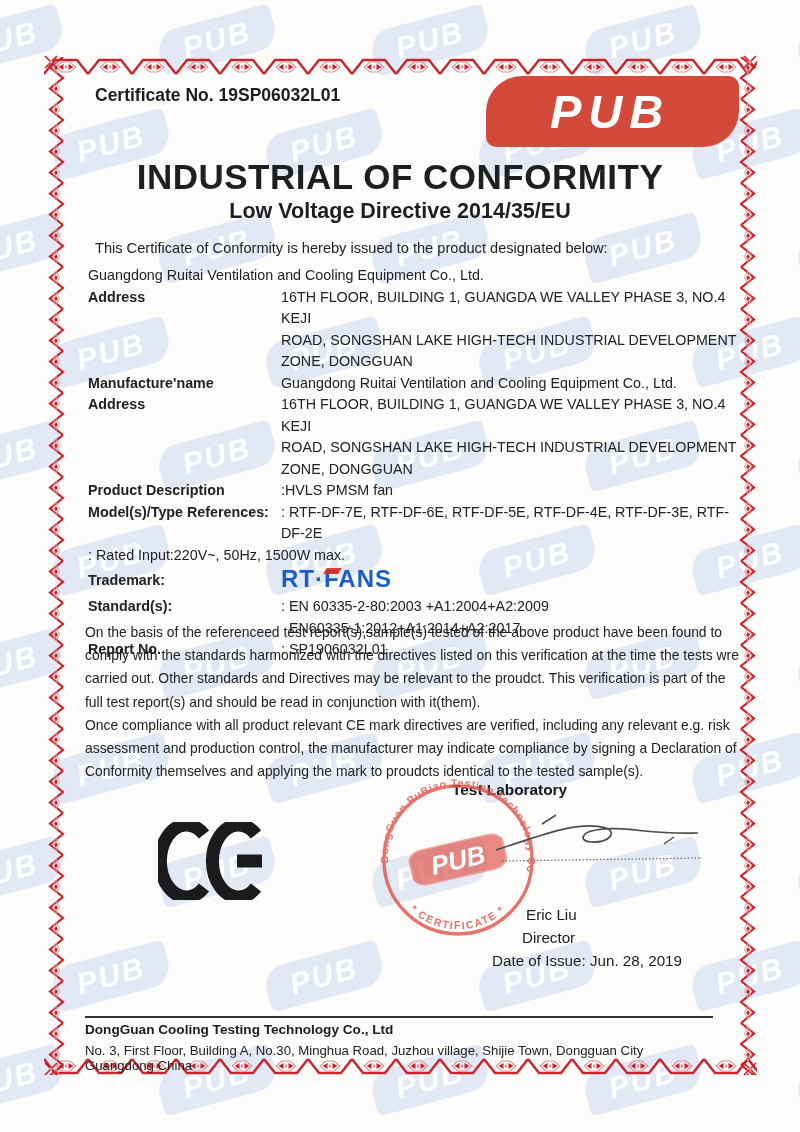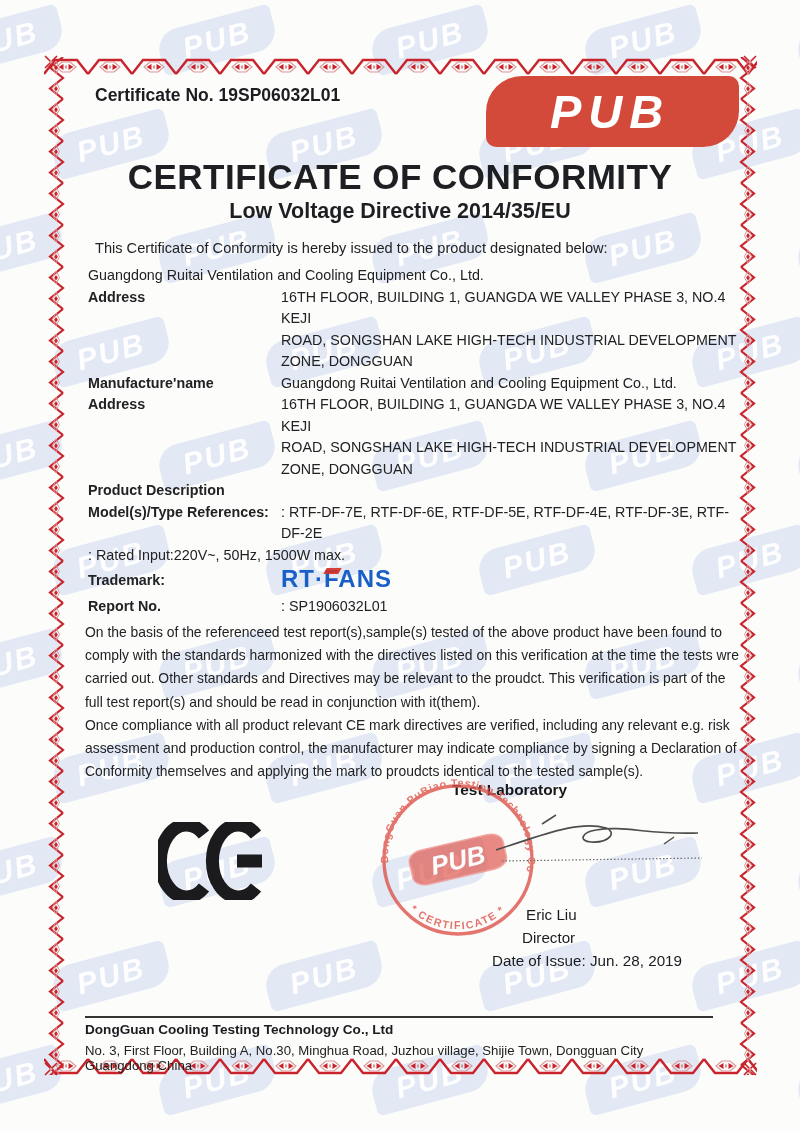--- a/index.html
+++ b/index.html
@@ -189,21 +189,21 @@
   </svg>
 
   <div class="content">
 
     <div class="cert-no">Certificate No. 19SP06032L01</div>
 
     <div class="pub-logo">
       <span>PUB</span>
     </div>
 
-    <div class="title">CERTIFICATE OF CONFORMITY</div>
+    <div class="title">INDUSTRIAL OF CONFORMITY</div>
     <div class="subtitle">Low Voltage Directive 2014/35/EU</div>
     <div class="intro">This Certificate of Conformity is hereby issued to the product designated below:</div>
 
     <div class="fields">
 
       <div class="frow">
         <div class="fvalue">
             <div>Guangdong Ruitai Ventilation and Cooling Equipment Co., Ltd.</div>
           </div>
       </div>
@@ -228,20 +228,23 @@
         <div class="flabel">Address</div>
         <div class="fvalue">
           <div>16TH FLOOR, BUILDING 1, GUANGDA WE VALLEY PHASE 3, NO.4 KEJI</div>
           <div>ROAD, SONGSHAN LAKE HIGH-TECH INDUSTRIAL DEVELOPMENT</div>
           <div>ZONE, DONGGUAN</div>
         </div>
       </div>
 
       <div class="frow">
         <div class="flabel">Product Description</div>
+        <div class="fvalue">
+            <div>:HVLS PMSM fan</div>
+          </div>
       </div>
 
       <div class="frow">
         <div class="flabel">Model(s)/Type References:</div>
         <div class="fvalue">
             <div>: RTF-DF-7E, RTF-DF-6E, RTF-DF-5E, RTF-DF-4E, RTF-DF-3E, RTF-DF-2E</div>
           </div>
       </div>
 
       <div class="frow">
@@ -250,20 +253,27 @@
         </div>
       </div>
 
       <div class="frow trademark-row">
         <div class="flabel">Trademark:</div>
         <div class="fvalue">
           <span class="tm-logo"><span>RT·</span><span class="tm-f"><span class="tm-accent"></span><span>F</span></span><span>ANS</span></span>
         </div>
       </div>
 
+      <div class="frow">
+        <div class="flabel">Standard(s):</div>
+        <div class="fvalue">
+          <div>: EN 60335-2-80:2003 +A1:2004+A2:2009</div>
+          <div class="indent-std">EN60335-1:2012+A1:2014+A2:2017</div>
+        </div>
+      </div>
 
       <div class="frow">
         <div class="flabel">Report No.</div>
         <div class="fvalue">
             <div>: SP1906032L01</div>
           </div>
       </div>
 
     </div>
 

